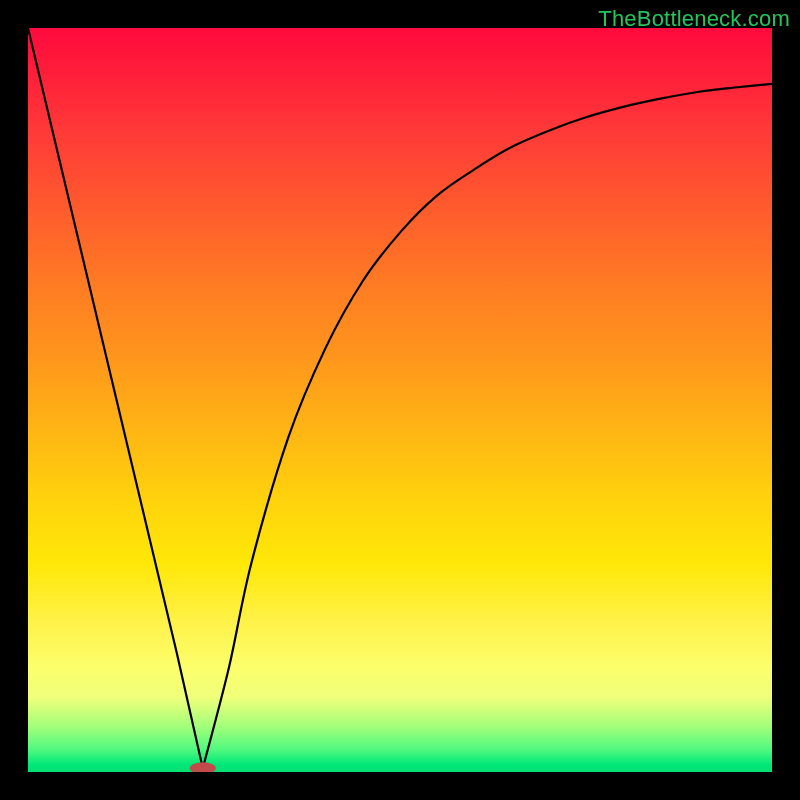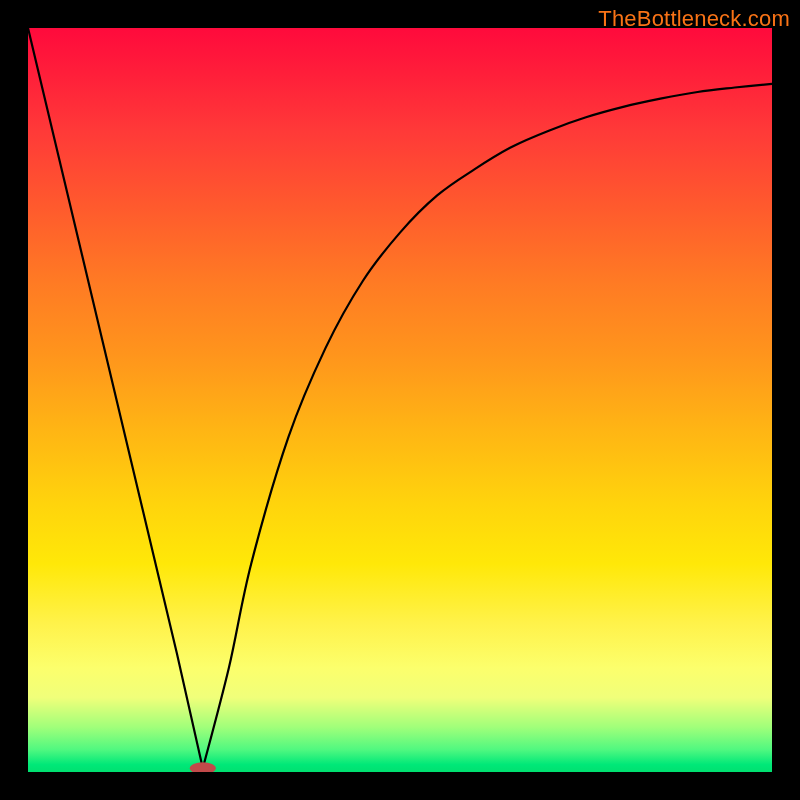--- a/index.html
+++ b/index.html
@@ -41,21 +41,21 @@
       #a0ff7a 94%,
       #50f880 97%,
       #00e878 99%,
       #00e070 100%
     );
   }
   .watermark {
     position: absolute;
     top: 6px;
     right: 10px;
-    color: #f97316;
+    color: #22c55e;
     font-size: 22px;
     font-weight: 500;
     letter-spacing: 0.2px;
     user-select: none;
   }
   svg.curve {
     position: absolute;
     left: 0;
     top: 0;
     width: 744px;

